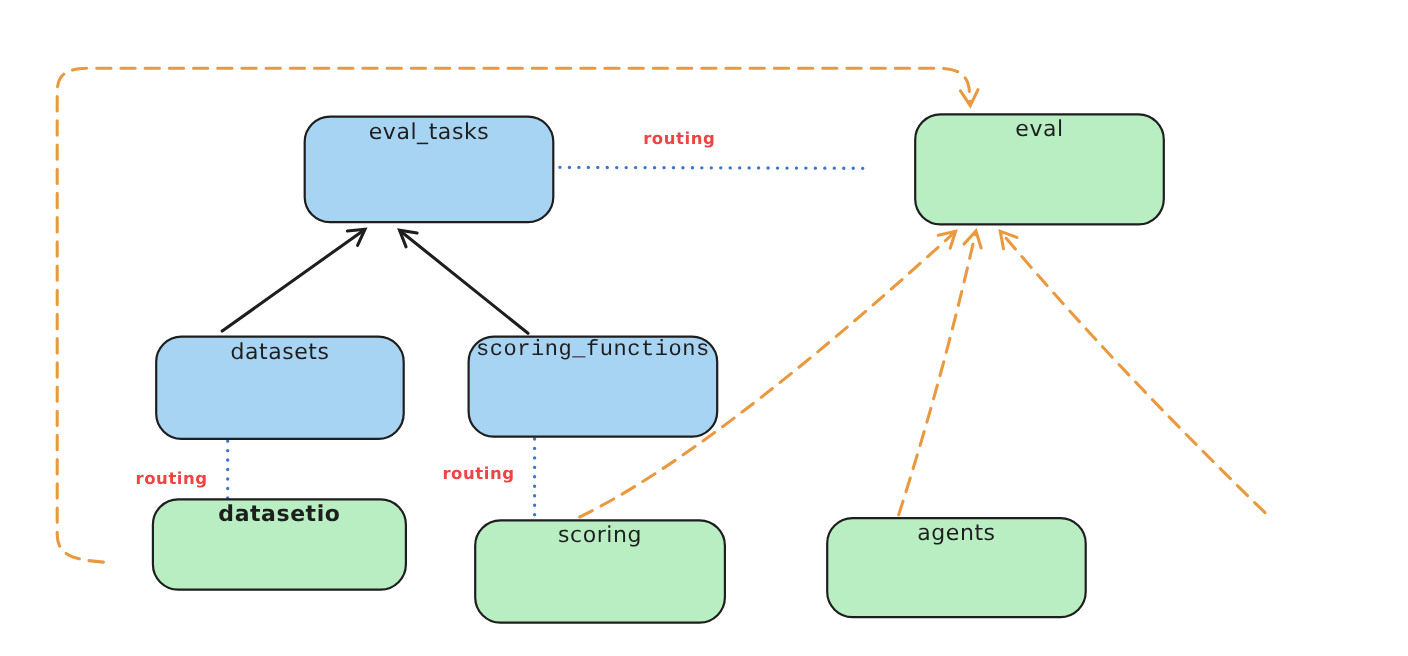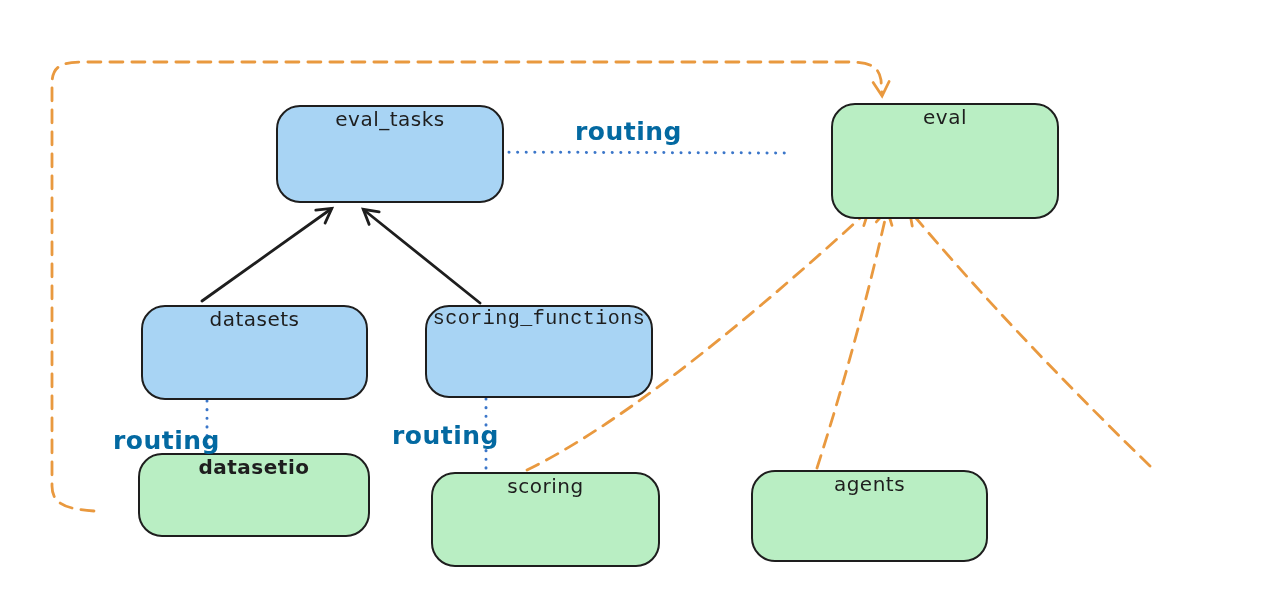--- a/index.html
+++ b/index.html
@@ -34,22 +34,22 @@
   .node.blue  { background: #a8d4f4; }
   .node.green { background: #b9eec3; }
   .nlabel {
     color: #1e1e1e;
     font-size: 20px;
     letter-spacing: 0.5px;
     white-space: nowrap;
   }
   .elabel {
     position: absolute;
-    color: #0369a1;
-    font-size: 25px;
+    color: #ef4444;
+    font-size: 15px;
     font-weight: bold;
     letter-spacing: 0.5px;
     text-align: center;
     white-space: nowrap;
   }
 </style>
 </head>
 <body>
 
 <div class="canvas">
@@ -74,21 +74,21 @@
     <path d="M94,511 C66,509 52,504 52,486 L52,84 C52,66 62,62 82,62 L850,62 C872,62 879,68 881,80 L882,95" fill="none" stroke="#e9993f" stroke-width="2.8" stroke-linecap="round" stroke-dasharray="13 9" marker-end="url(#arrow-orange)"></path>
     <path d="M527,470 Q650,410 868,211" fill="none" stroke="#e9993f" stroke-width="2.8" stroke-linecap="round" stroke-dasharray="13 9" marker-end="url(#arrow-orange)"></path>
     <path d="M817,468 Q858,340 887,211" fill="none" stroke="#e9993f" stroke-width="2.8" stroke-linecap="round" stroke-dasharray="13 9" marker-end="url(#arrow-orange)"></path>
     <path d="M1150,466 Q1010,330 910,211" fill="none" stroke="#e9993f" stroke-width="2.8" stroke-linecap="round" stroke-dasharray="13 9" marker-end="url(#arrow-orange)"></path>
   </svg>
 
   <div class="node blue" style="left:233px; top:105px; width:228px; height:98px;">
     <span class="nlabel">eval_tasks</span>
   </div>
 
-  <div class="node green" style="left:788px; top:103px; width:228px; height:116px;">
+  <div class="node green" style="left:788px; top:103px; width:228px; height:102px;">
     <span class="nlabel">eval</span>
   </div>
 
   <div class="node blue" style="left:98px; top:305px; width:227px; height:95px;">
     <span class="nlabel">datasets</span>
   </div>
 
   <div class="node blue" style="left:382px; top:305px; width:228px; height:93px;font-family:Liberation Mono, monospace;">
     <span class="nlabel">scoring_functions</span>
   </div>

